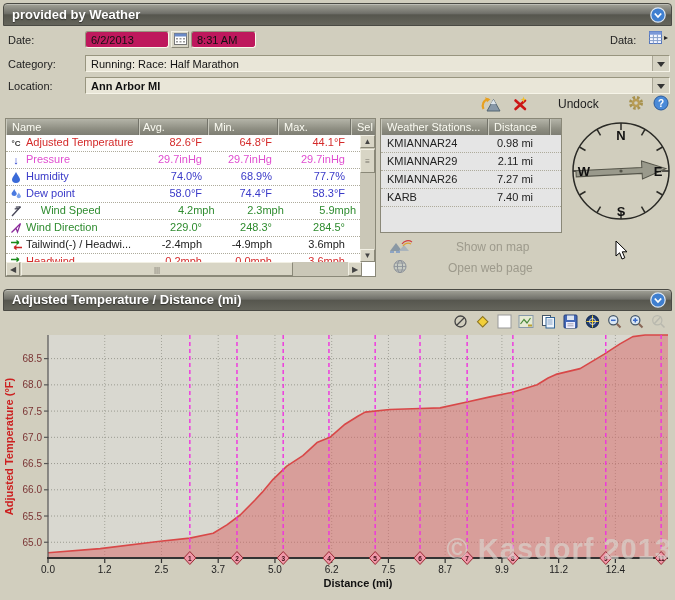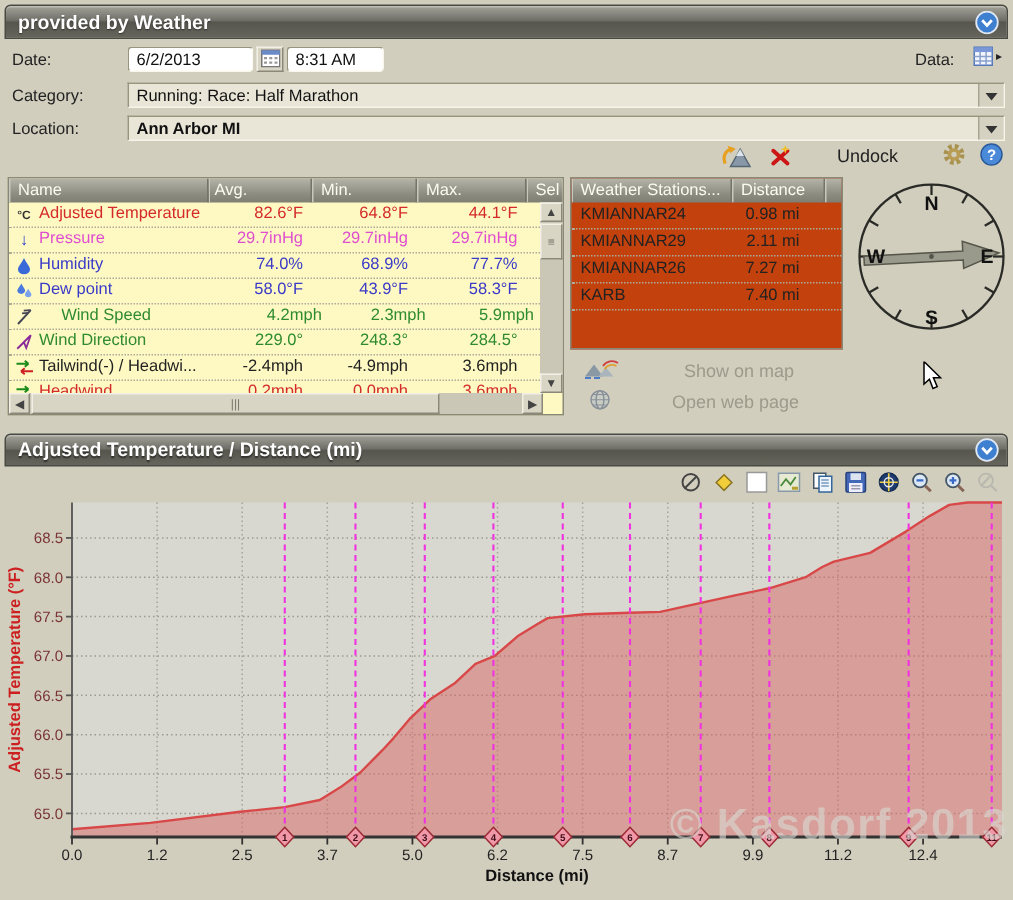--- a/index.html
+++ b/index.html
@@ -7,35 +7,35 @@
   #app{position:relative;width:675px;height:600px;background:#d1cebe;font-size:11px;color:#222;}
   .abs{position:absolute;}
   .panel-header{position:absolute;left:3px;width:669px;height:23px;border:1px solid #4a4a44;
     border-radius:4px 4px 0 0;box-sizing:border-box;
     background:linear-gradient(180deg,#a3a398 0%,#70706a 45%,#56564e 52%,#65655c 100%);
     box-shadow:inset 0 1px 0 rgba(255,255,255,.3);}
   .panel-title{position:absolute;left:8px;top:3px;font-size:13px;font-weight:bold;color:#fff;
     text-shadow:0 1px 1px rgba(0,0,0,.5);}
   .round-btn{position:absolute;right:5px;top:3px;width:16px;height:16px;cursor:pointer;}
   .lbl{position:absolute;font-size:11px;color:#222;}
-  .field{position:absolute;height:17px;line-height:17px;box-sizing:border-box;background:#ffffff;
+  .field{position:absolute;height:17px;line-height:17px;box-sizing:border-box;background:#be185d;
     border:1px solid;border-color:#98957f #faf8ec #faf8ec #98957f;border-radius:3px;
     padding-left:5px;font-size:11px;color:#111;}
   .combo{position:absolute;height:17px;line-height:16px;box-sizing:border-box;background:#e9e6d8;
     border:1px solid;border-color:#98957f #f6f4e8 #f6f4e8 #98957f;
     padding-left:5px;font-size:11px;color:#111;}
   .combo .arrow-btn{position:absolute;right:0;top:0;width:16px;height:15px;background:#d5d2c2;
     border-left:1px solid #a8a595;}
   .combo .arrow-btn:after{content:"";position:absolute;left:4px;top:6px;border:4px solid transparent;
     border-top:5px solid #333;}
   .sq-btn{position:absolute;box-sizing:border-box;background:#d8d5c5;border:1px solid;
     border-color:#f2f0e4 #8a8878 #8a8878 #f2f0e4;display:flex;align-items:center;justify-content:center;}
   .tool{display:inline-flex;align-items:center;justify-content:center;width:18px;height:17px;cursor:pointer;}
   
-  .dtable{position:absolute;box-sizing:border-box;border:1px solid #8a8878;background:#fef9c3;}
+  .dtable{position:absolute;box-sizing:border-box;border:1px solid #8a8878;background:#ffffff;}
   .thead{position:absolute;left:0;top:0;right:0;height:16px;display:flex;
     background:linear-gradient(180deg,#b4b4a8,#8c8c80 65%,#7e7e74);color:#fbfbf2;overflow:hidden;}
   .th{box-sizing:border-box;border-right:1px solid #74746a;box-shadow:inset 1px 0 0 #c8c8bc;
     padding:2px 0 0 6px;font-size:11px;white-space:nowrap;overflow:hidden;}
   .trow{display:flex;height:16px;line-height:15px;border-bottom:1px dotted #aeab9b;
     white-space:nowrap;font-size:11px;}
   .tcell{box-sizing:border-box;overflow:hidden;}
   .num{text-align:right;padding-right:6px;}
   .ico-cell{width:20px;display:flex;align-items:center;justify-content:center;}
   
@@ -161,21 +161,21 @@
         </div>
         <div class="trow" style="color: rgb(58, 58, 200);">
           <span class="tcell ico-cell">
             <svg width="11" height="12">
               <path d="M3.2 1 C4 3 5.8 4.4 5.8 5.9 A2.7 2.5 0 0 1 0.5 5.9 C0.5 4.4 2.4 3 3.2 1Z" fill="#4a7ae0"></path>
               <path d="M7.8 4.5 C8.5 6.2 10 7.3 10 8.6 A2.3 2.2 0 0 1 5.6 8.6 C5.6 7.3 7 6.2 7.8 4.5Z" fill="#7aa2ec"></path>
             </svg>
           </span>
           <span class="tcell" style="width:113px;">Dew point</span>
           <span class="tcell num" style="width:69px;">58.0°F</span>
-          <span class="tcell num" style="width:70px;">43.9°F</span>
+          <span class="tcell num" style="width:70px;">74.4°F</span>
           <span class="tcell num" style="width:73px;">58.3°F</span>
         </div>
         <div class="trow" style="color: rgb(46, 139, 46);">
           <span class="tcell ico-cell">
             <svg width="12" height="12">
               <path d="M2 11 L10.5 1.8" stroke="#445" stroke-width="1.3" fill="none"></path>
               <path d="M10.5 1.8 L5.8 2.1 M8.9 3.6 L4.7 3.9" stroke="#445" stroke-width="1.2"></path>
             </svg>
           </span>
           <span class="tcell" style="width:113px;margin-left:15px;">Wind Speed</span>
@@ -226,21 +226,21 @@
       <span class="sb-btn" style="left:0;bottom:0;width:15px;height:13px;">▼</span>
     </div>
 
     <div class="sb" style="left:0;bottom:0;width:356px;height:14px;">
       <span class="sb-btn" style="left:0;top:0;width:14px;height:14px;line-height:13px;">◀</span>
       <span class="sb-thumb" style="left:15px;top:0;width:272px;height:14px;line-height:13px;">|||</span>
       <span class="sb-btn" style="right:0;top:0;width:14px;height:14px;line-height:13px;">▶</span>
     </div>
   </div>
 
-  <div class="dtable" style="left:380px;top:118px;width:182px;height:115px;background:#c2410c;">
+  <div class="dtable" style="left:380px;top:118px;width:182px;height:115px;background:#e5e5e5;">
     <div class="thead">
       <span class="th" style="width:107px;">Weather  Stations...</span>
       <span class="th" style="width:62px;">Distance</span>
       <span class="th" style="flex:1;border-right:none;"></span>
     </div>
     <div id="stations-body" style="position:absolute;left:0;top:16px;width:180px;">
         <div class="trow" style="height: 17px; line-height: 16px; color: rgb(34, 34, 34);">
           <span class="tcell" style="width:106px;padding-left:6px;">KMIANNAR24</span>
           <span class="tcell num" style="width:60px;padding-right:14px;">0.98 mi</span>
         </div>

